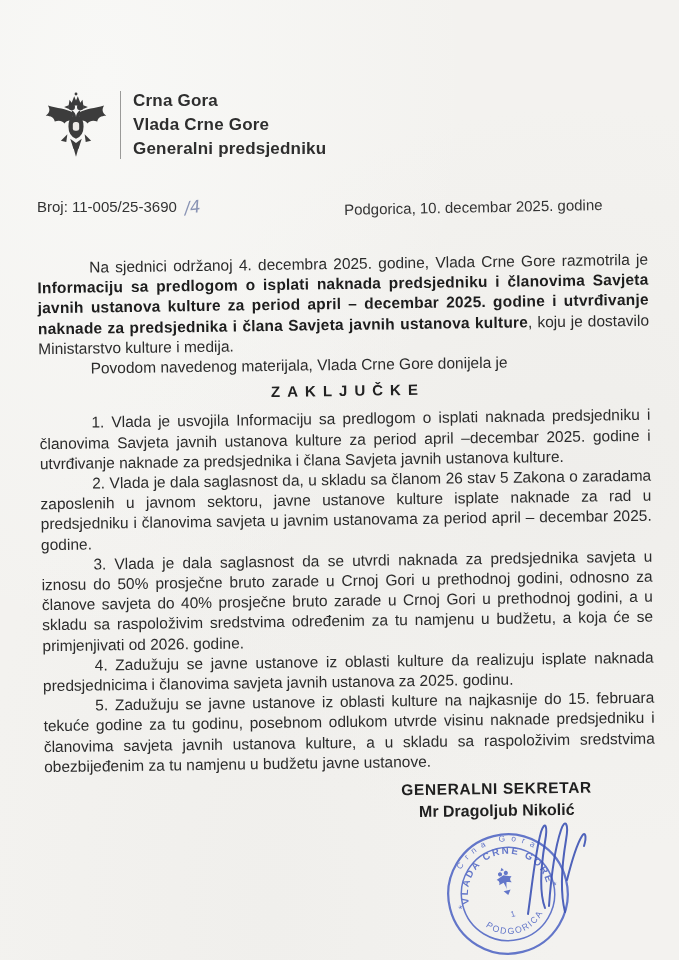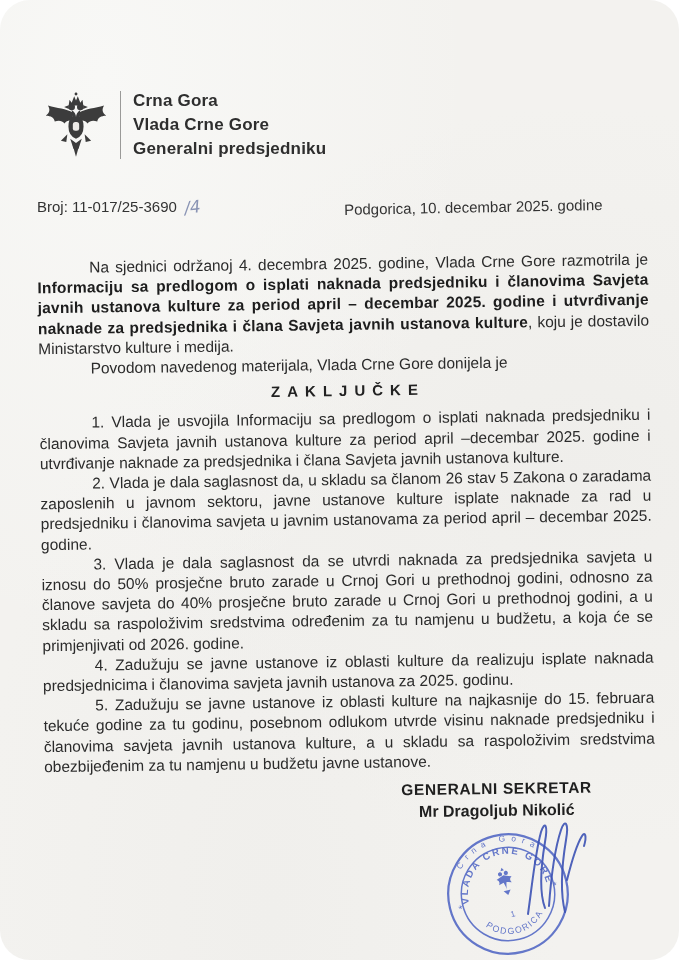--- a/index.html
+++ b/index.html
@@ -9,21 +9,20 @@
     height: 960px;
     margin: 0 auto;
     background-color: #f3f2ef;
     background-image:
       radial-gradient(ellipse at 15% 8%, #f8f8f6 0%, rgba(248,248,246,0) 45%),
       radial-gradient(ellipse at 85% 50%, #efeeeb 0%, rgba(239,238,235,0) 55%),
       radial-gradient(ellipse at 40% 95%, #f0efec 0%, rgba(240,239,236,0) 50%);
     overflow: hidden;
     font-family: "Liberation Sans", sans-serif;
     color: #2b2b2b;
-    border-radius: 30px;
   }
   
   .letterhead { display:flex; align-items:center; margin: 84px 0 0 40px; }
   .eagle { width: 72px; height: 82px; flex: 0 0 auto; }
   .lh-divider { width: 1px; height: 68px; background: #9a9a98; margin: 0 12px 0 8px; }
   .lh-text { font-weight: bold; font-size: 17px; line-height: 24px; color: #2e2e2e; letter-spacing: .2px; }
   
   .meta-row { display:flex; justify-content: space-between; align-items: flex-start;
               margin-top: 30px; padding: 0 76px 0 37px; font-size: 15px; color:#333; }
   .doc-number { white-space: nowrap; }
@@ -79,21 +78,21 @@
     <div class="lh-divider"></div>
     <div class="lh-text">
       <div>Crna Gora</div>
       <div>Vlada Crne Gore</div>
       <div>Generalni predsjedniku</div>
     </div>
   </div>
 
   <div class="meta-row">
     <div class="doc-number">
-      <span>Broj: 11-017/25-3690</span><span class="hand-note">/4</span>
+      <span>Broj: 11-005/25-3690</span><span class="hand-note">/4</span>
     </div>
     <div class="place-date">Podgorica, 10. decembar 2025. godine</div>
   </div>
 
   <div class="doc-body">
     <p><span>Na sjednici održanoj 4. decembra 2025. godine, Vlada Crne Gore razmotrila je </span><b>Informaciju sa predlogom o isplati naknada predsjedniku i članovima Savjeta javnih ustanova kulture za period april – decembar 2025. godine i utvrđivanje naknade za predsjednika i člana Savjeta javnih ustanova kulture</b><span>, koju je dostavilo Ministarstvo kulture i medija.</span></p>
     <p>Povodom navedenog materijala, Vlada Crne Gore donijela je</p>
     <div class="conclusions-heading">ZAKLJUČKE</div>
     <p>1. Vlada je usvojila Informaciju sa predlogom o isplati naknada predsjedniku i članovima Savjeta javnih ustanova kulture za period april –decembar 2025. godine i utvrđivanje naknade za predsjednika i člana Savjeta javnih ustanova kulture.</p>
     <p>2. Vlada je dala saglasnost da, u skladu sa članom 26 stav 5 Zakona o zaradama zaposlenih u javnom sektoru, javne ustanove kulture isplate naknade za rad u predsjedniku i članovima savjeta u javnim ustanovama za period april – decembar 2025. godine.</p>

